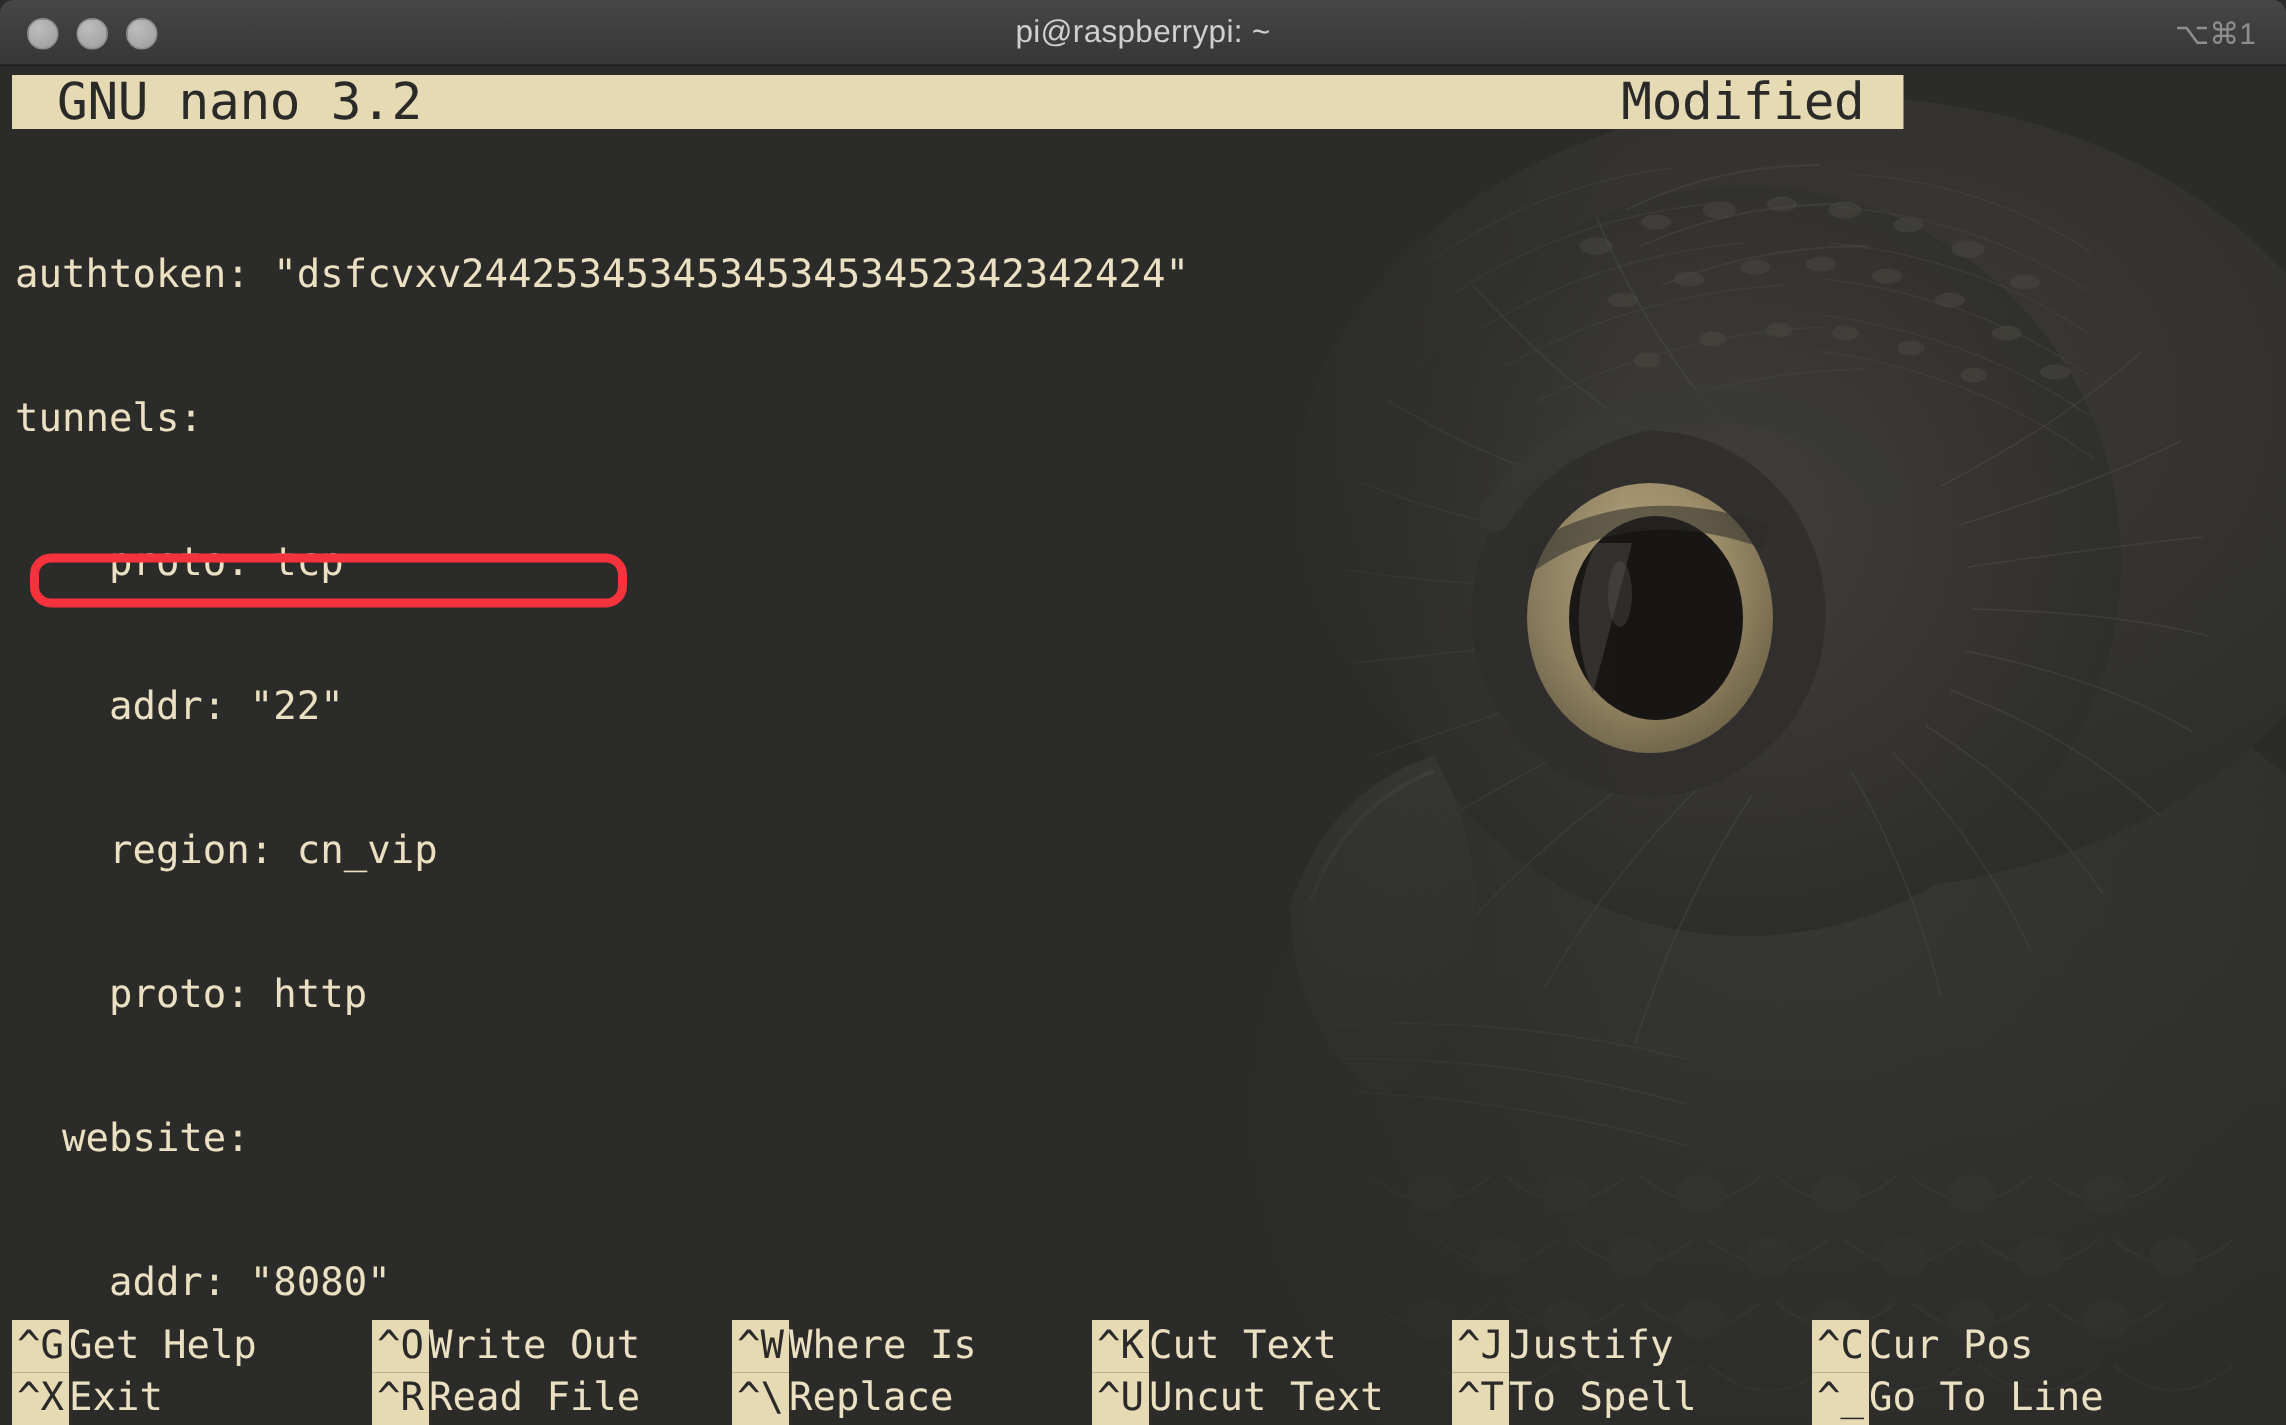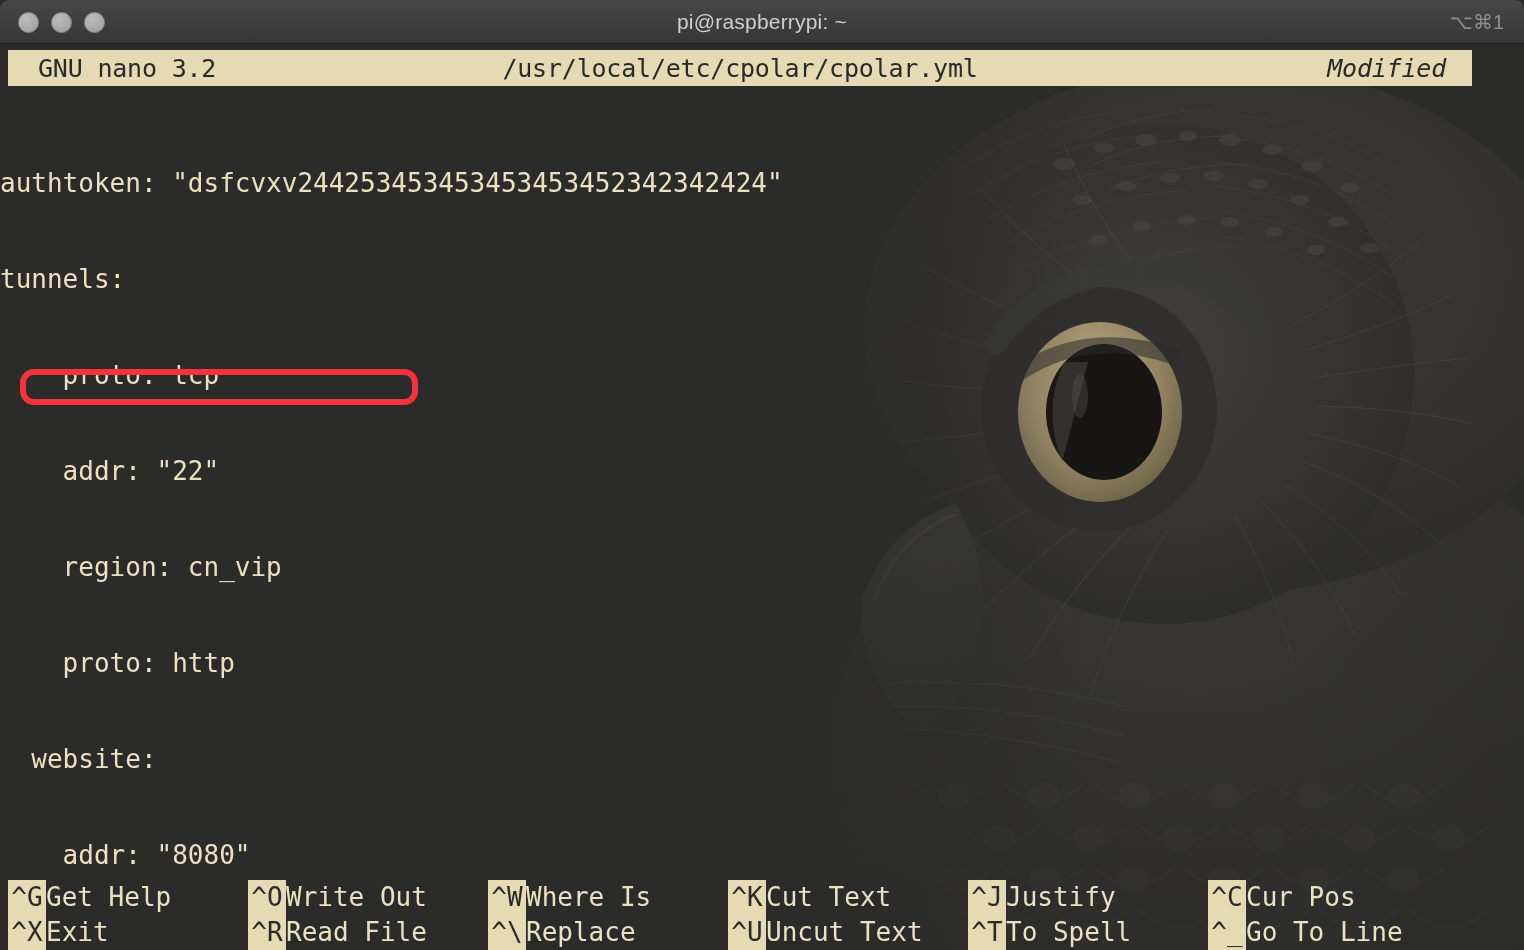--- a/index.html
+++ b/index.html
@@ -56,43 +56,43 @@
     position:absolute; left:0; top:44px;
     width:1524px; height:906px;
     overflow:hidden; z-index:1;
     background:#2b2b29;
   }
   .wallpaper svg{ position:absolute; right:0; top:0; }
 
   
   .nano-header{
     position:absolute; left:8px; top:50px;
-    width:1464px; height:36px;
+    width:1261px; height:36px;
     background:#e6dab4;
     color:#2a2a28;
     display:flex; align-items:center;
-    font-size:25px; letter-spacing:-.2px;
+    font-size:34px; letter-spacing:-.2px;
     z-index:20;
   }
   .nh-left{ position:absolute; left:30px; }
   .nh-center{ position:absolute; left:0; right:0; text-align:center; }
-  .nh-right{ position:absolute; right:26px;font-style:italic; }
+  .nh-right{ position:absolute; right:26px; }
 
   
   .editor{
     position:absolute; left:0; top:103px;
     width:1524px; height:760px;
     z-index:20;
     font-size:26px;
     line-height:32px;
     color:#ece0c2;
     white-space:pre;
     letter-spacing:0px;
   }
-  .editor .line{ height:32px; }
+  .editor .line{ height:32px; padding-left:10px; }
 
   
   .annot-box{
     position:absolute;
     left:20px; top:369px;
     width:398px; height:36px;
     border:6px solid #f6323c;
     border-radius:14px;
     z-index:30;
     pointer-events:none;
@@ -328,21 +328,20 @@
       <span class="light"></span>
       <span class="light"></span>
       <span class="light"></span>
     </div>
     <div class="win-title">pi@raspberrypi: ~</div>
     <div class="win-shortcut">⌥⌘1</div>
   </div>
 
   <div class="nano-header">
     <span class="nh-left">GNU nano 3.2</span>
-    <span class="nh-center">/usr/local/etc/cpolar/cpolar.yml</span>
     <span class="nh-right">Modified</span>
   </div>
 
   <div class="editor">
     <div class="line">authtoken: "dsfcvxv244253453453453453452342342424"</div>
     <div class="line">tunnels:</div>
     <div class="line">    proto: tcp</div>
     <div class="line">    addr: "22"</div>
     <div class="line">    region: cn_vip</div>
     <div class="line">    proto: http</div>

